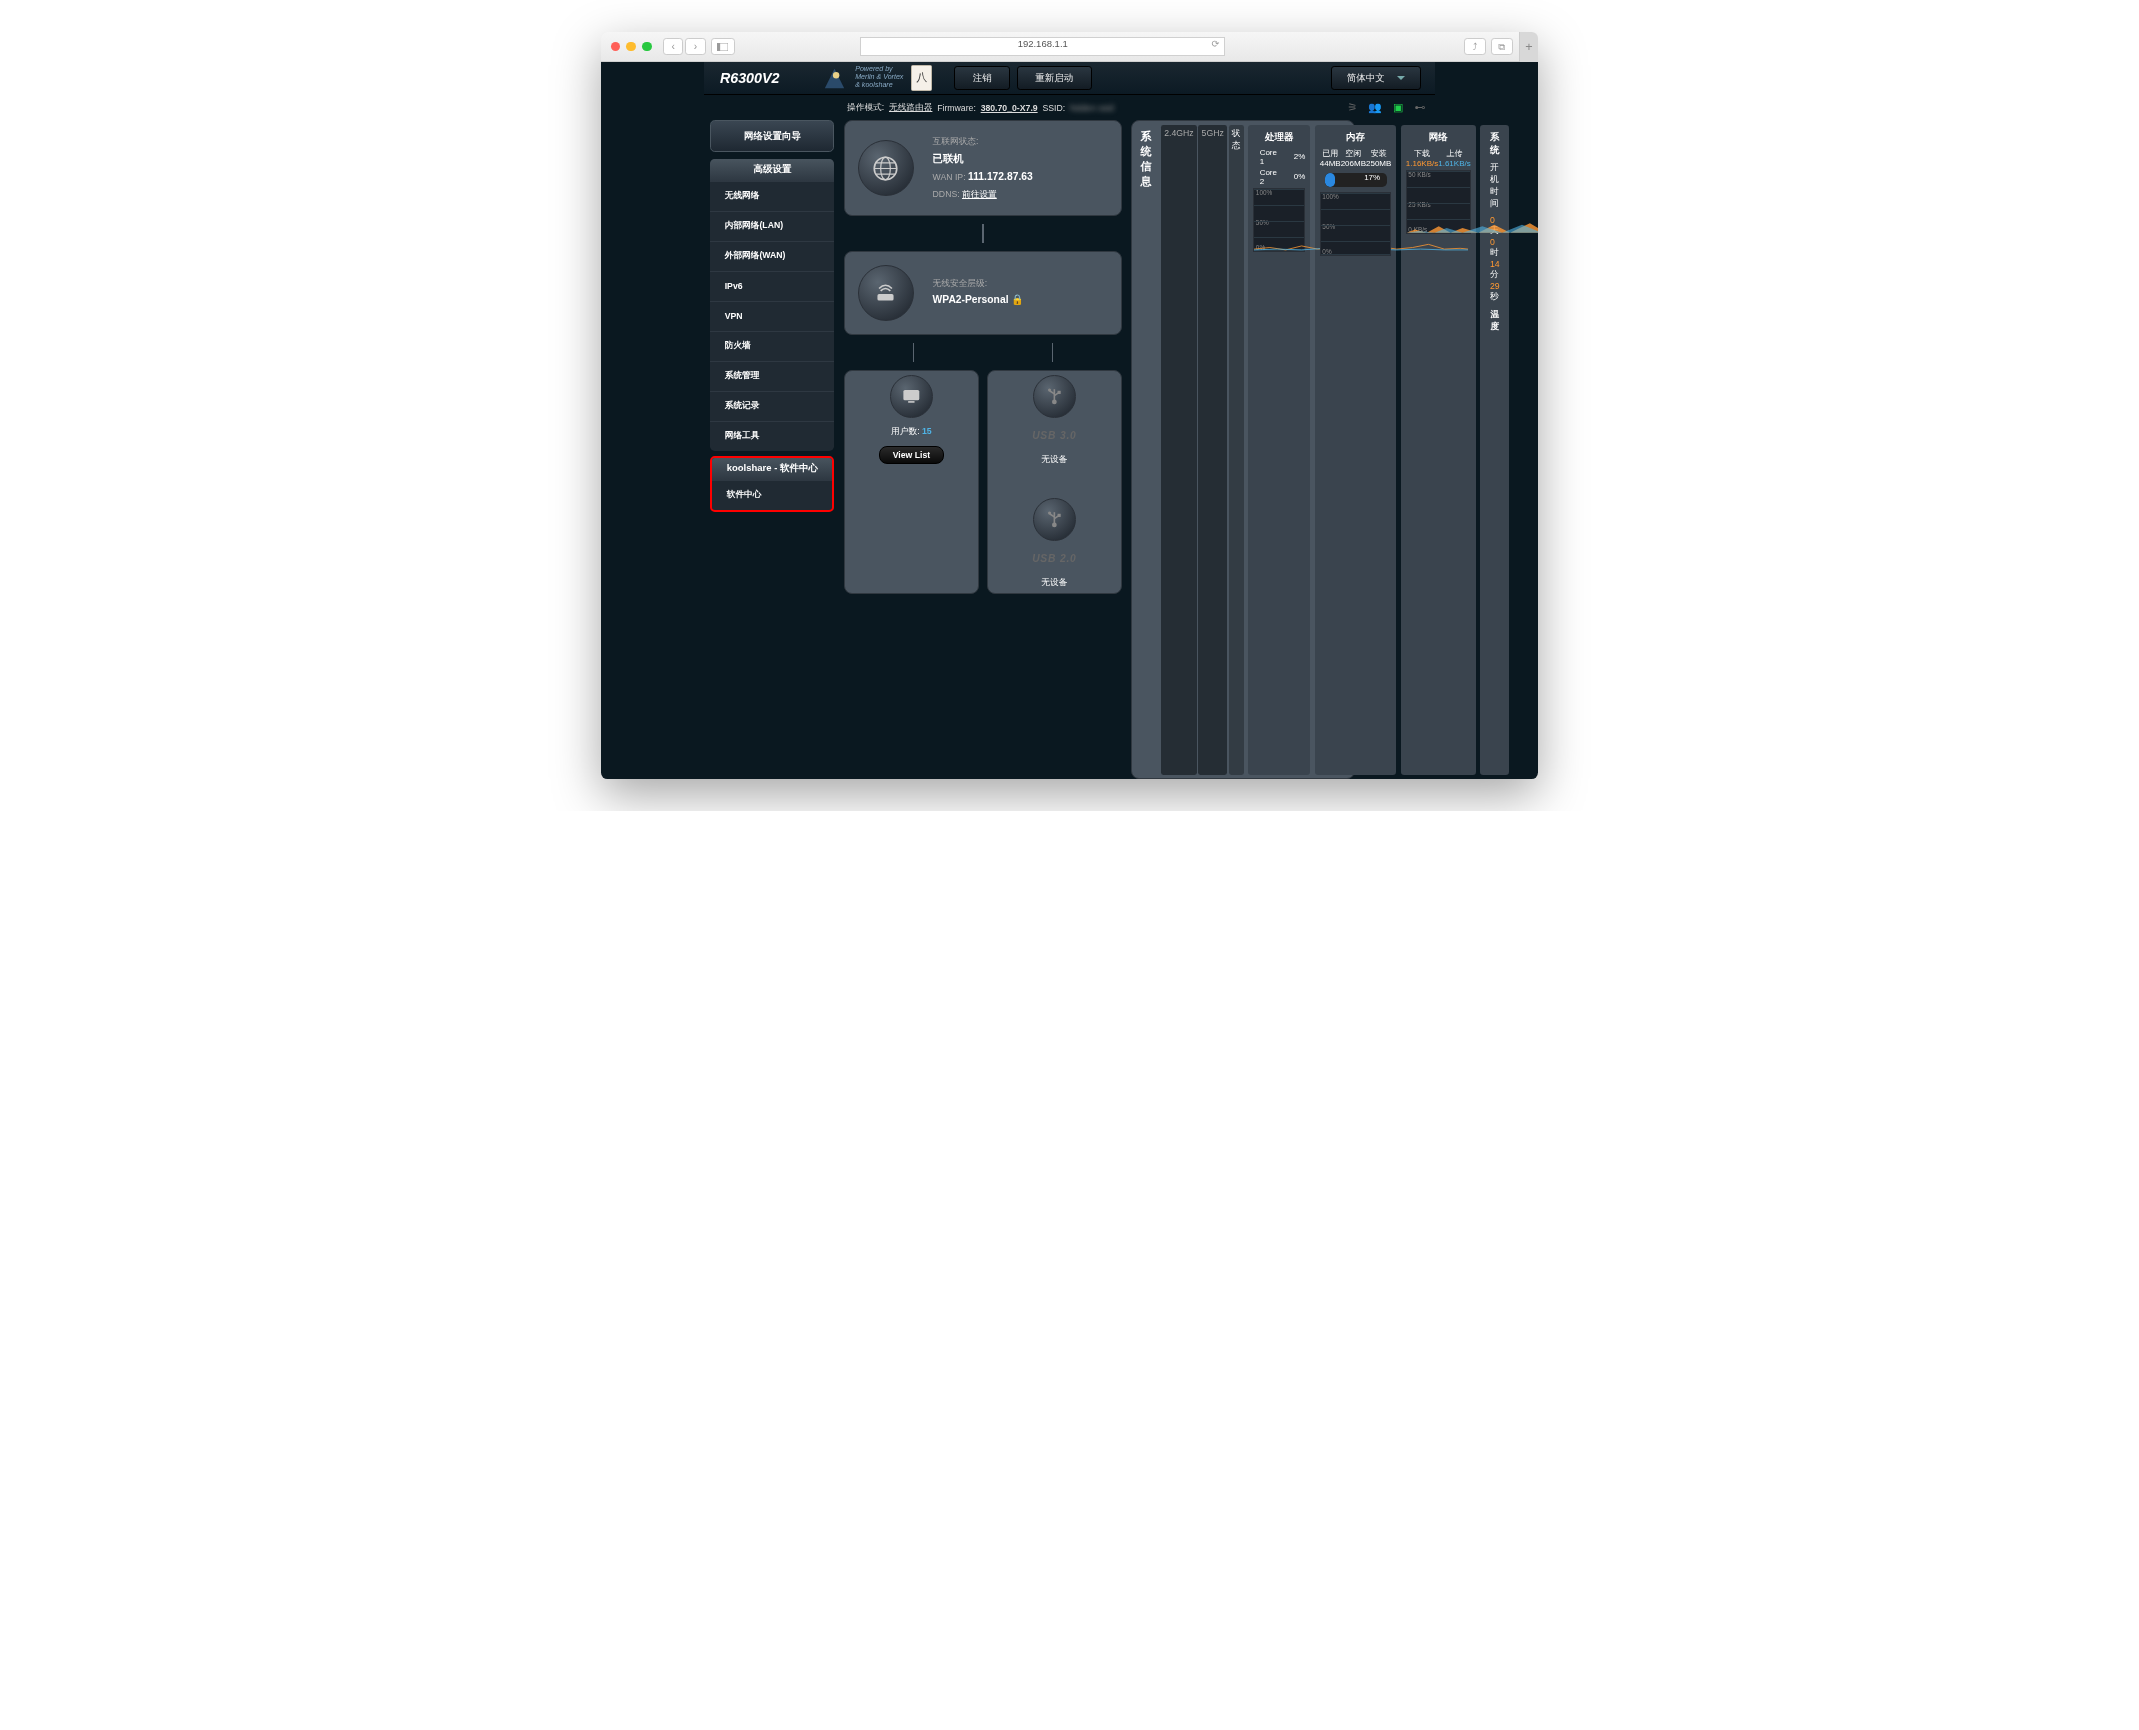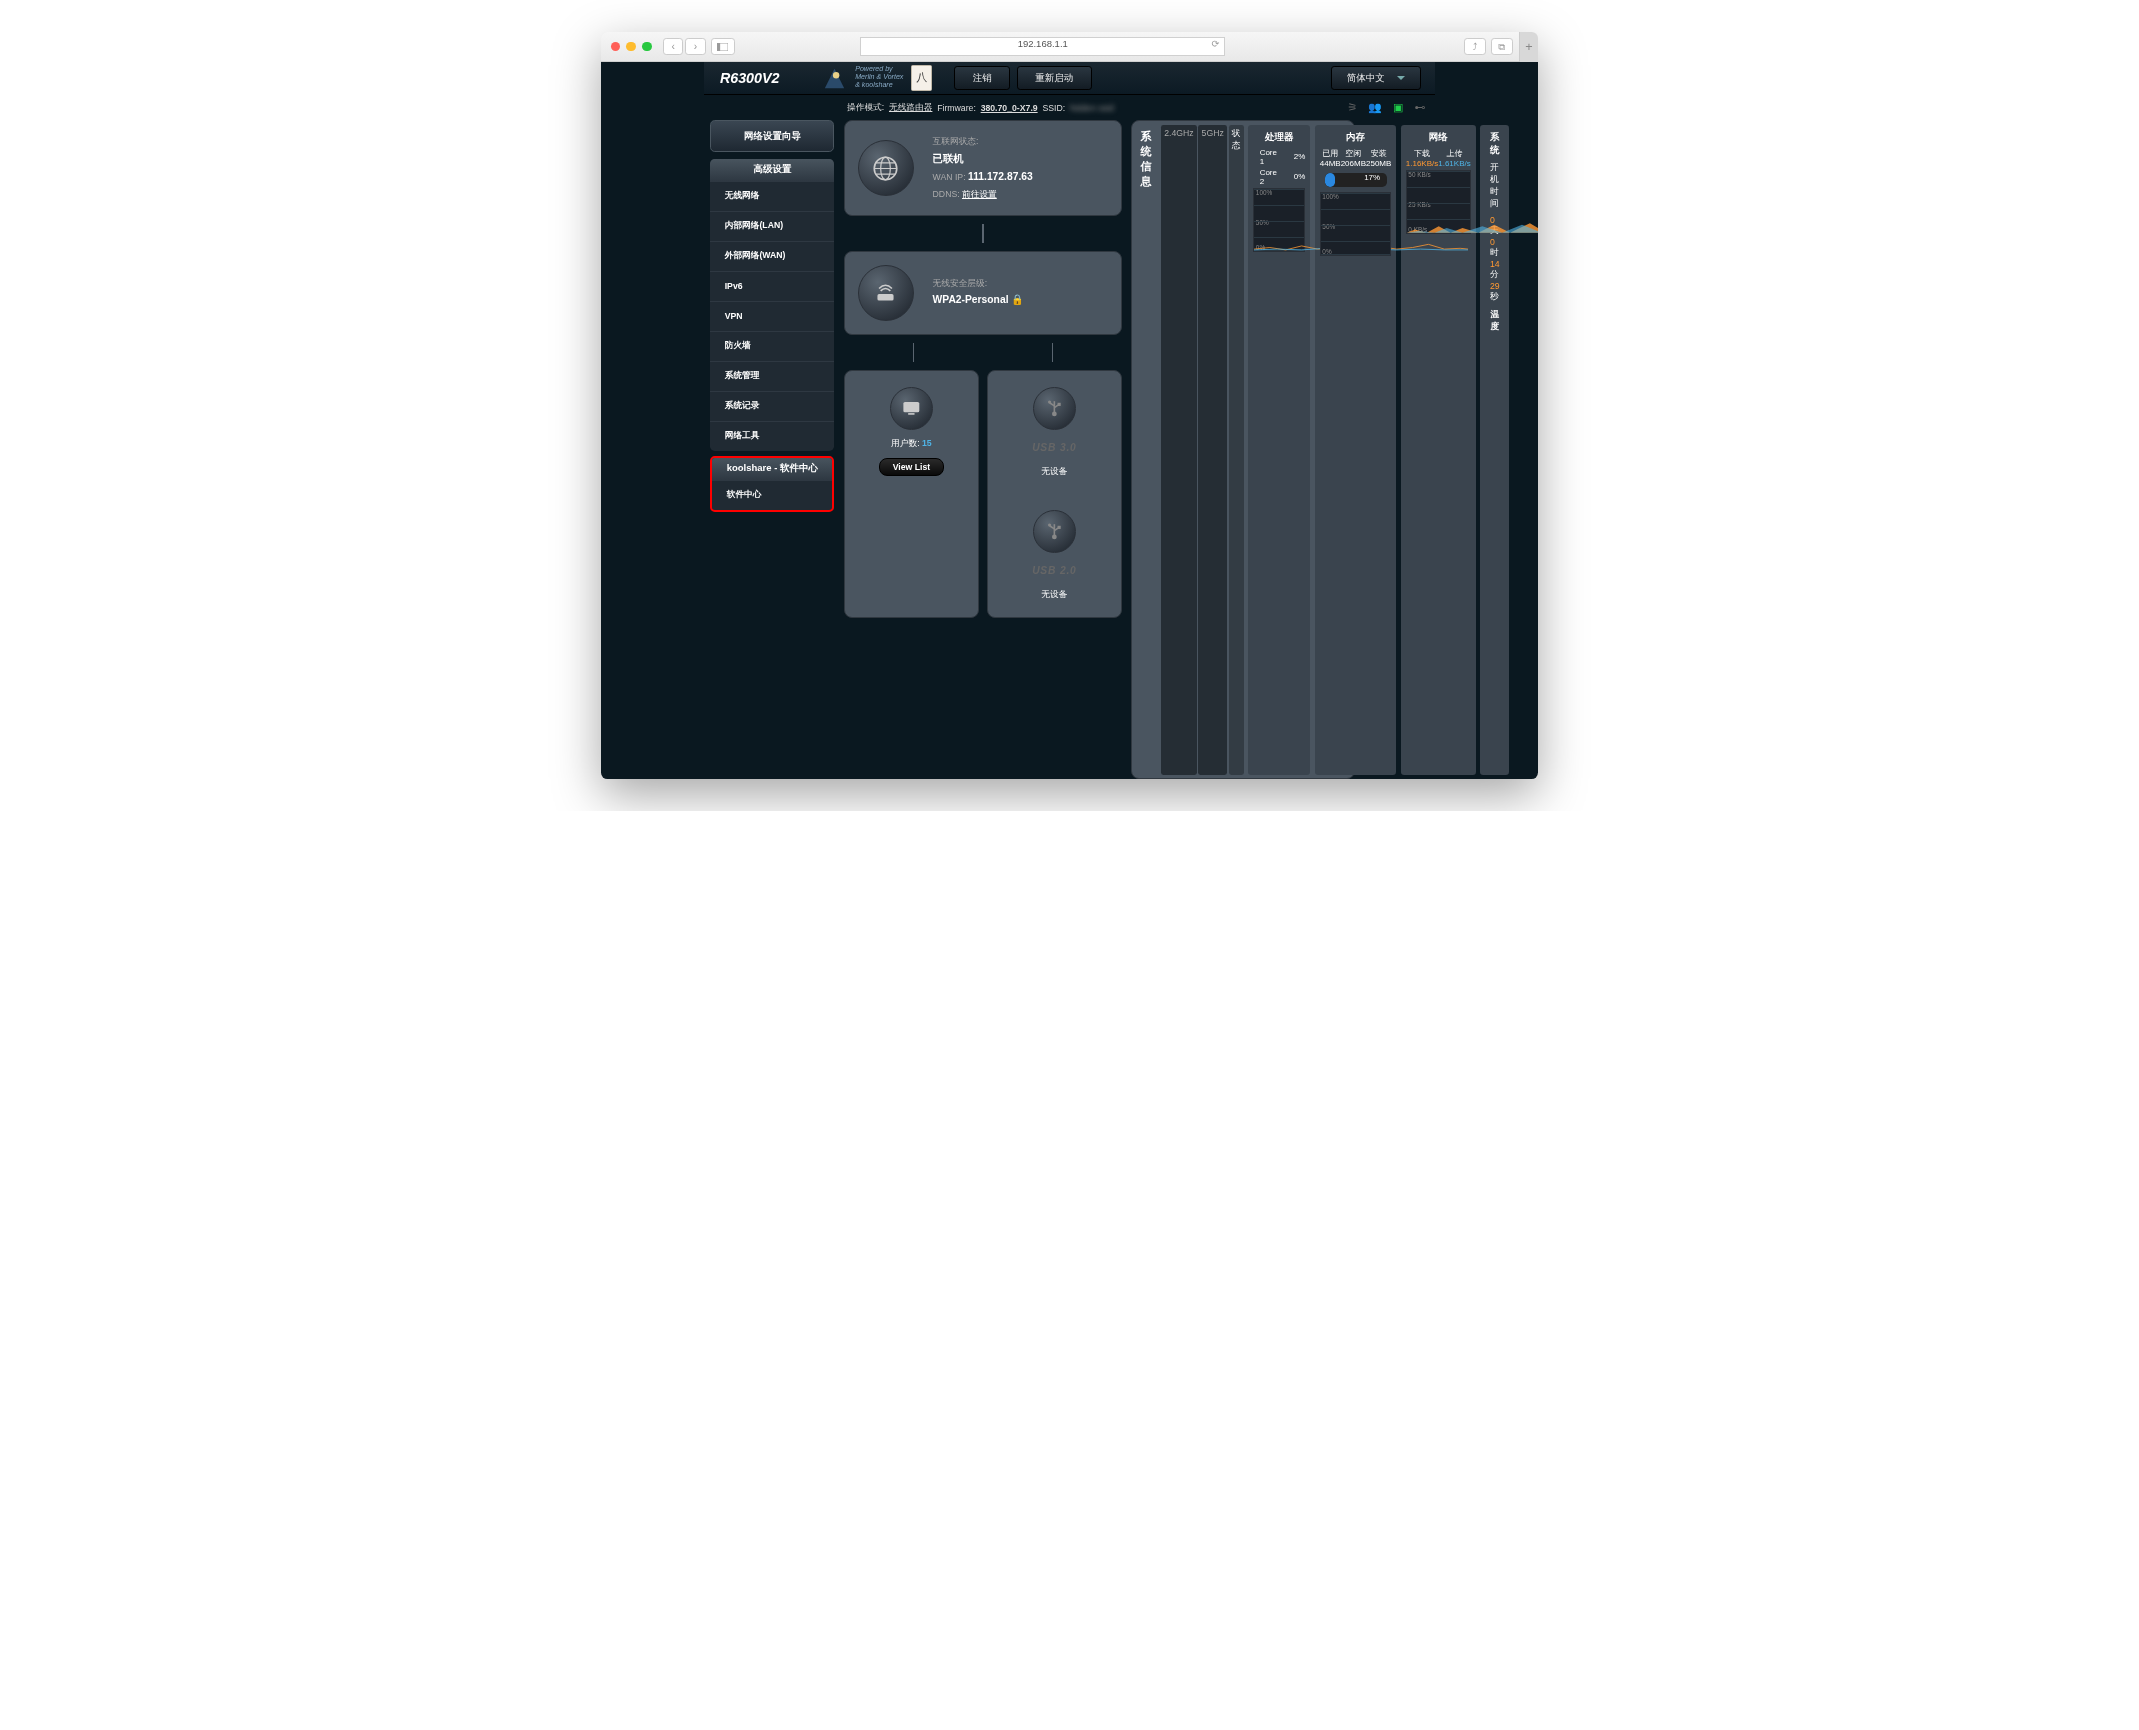--- a/index.html
+++ b/index.html
@@ -45,21 +45,21 @@
 .bigicon{width:56px;height:56px;border-radius:50%;background:radial-gradient(circle at 35% 30%,#5a6570,#1a2028);border:1.6px solid #2a3038;display:flex;align-items:center;justify-content:center;color:#ccc;font-size:22px}
 .bigicon svg{width:29px;height:29px}
 .panelrow{display:flex;gap:19px;align-items:center}
 .pinfo{color:#fff;font-size:8.7px;line-height:1.8}
 .pinfo .b{font-weight:bold;font-size:10.3px}
 .pinfo .l{color:#aaa}
 .pinfo .u{text-decoration:underline}
 .tree{display:flex;justify-content:center}
 .vline{width:1.6px;height:19px;background:#5a6570}
 .bottomrow{display:flex;gap:8px}
-.smallpanel{flex:1;background:#4a5560;border-radius:8px;padding:16px;display:flex;flex-direction:column;align-items:center;gap:8px;border:0.8px solid #303840}
+.smallpanel{flex:1;background:#4a5560;border-radius:8px;padding:4px;display:flex;flex-direction:column;align-items:center;gap:8px;border:0.8px solid #303840}
 .smallicon{width:43px;height:43px;border-radius:50%;background:radial-gradient(circle at 35% 30%,#5a6570,#1a2028);border:1.6px solid #2a3038;display:flex;align-items:center;justify-content:center;color:#ccc}
 .smallicon svg{width:20.7px;height:20.7px}
 .usblabel{color:#666;font-size:10.3px;font-style:italic;font-weight:bold;letter-spacing:0.8px}
 .ptxt{color:#fff;font-size:8.7px}
 .blue{color:#4fb4e6;font-weight:bold}
 .viewlist{padding:3.2px 12.7px;background:linear-gradient(#2a2a2a,#0a0a0a);color:#fff;font-size:8.7px;font-weight:bold;border-radius:8px;border:0.8px solid #000}
 .right{width:224px;background:#4a5560;border-radius:8px;border:0.8px solid #303840;display:flex;padding:3.2px;gap:4.8px}
 .rhdr{text-align:center;color:#fff;font-size:11px;font-weight:bold;padding:4.8px}
 .tabs{display:flex;gap:1.6px}
 .tab{flex:1;text-align:center;padding:3.2px;font-size:8.7px;color:#fff;background:#333c44;border-radius:2.4px;cursor:pointer}

